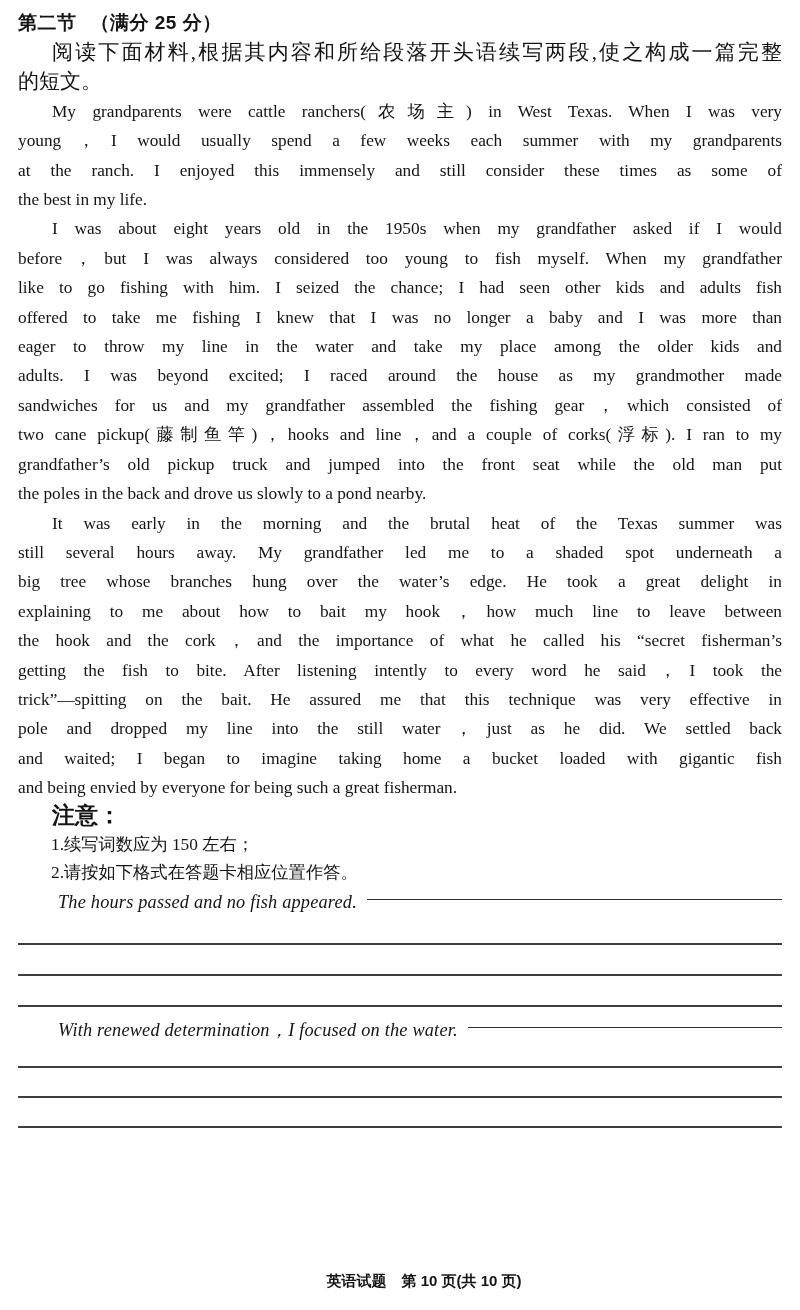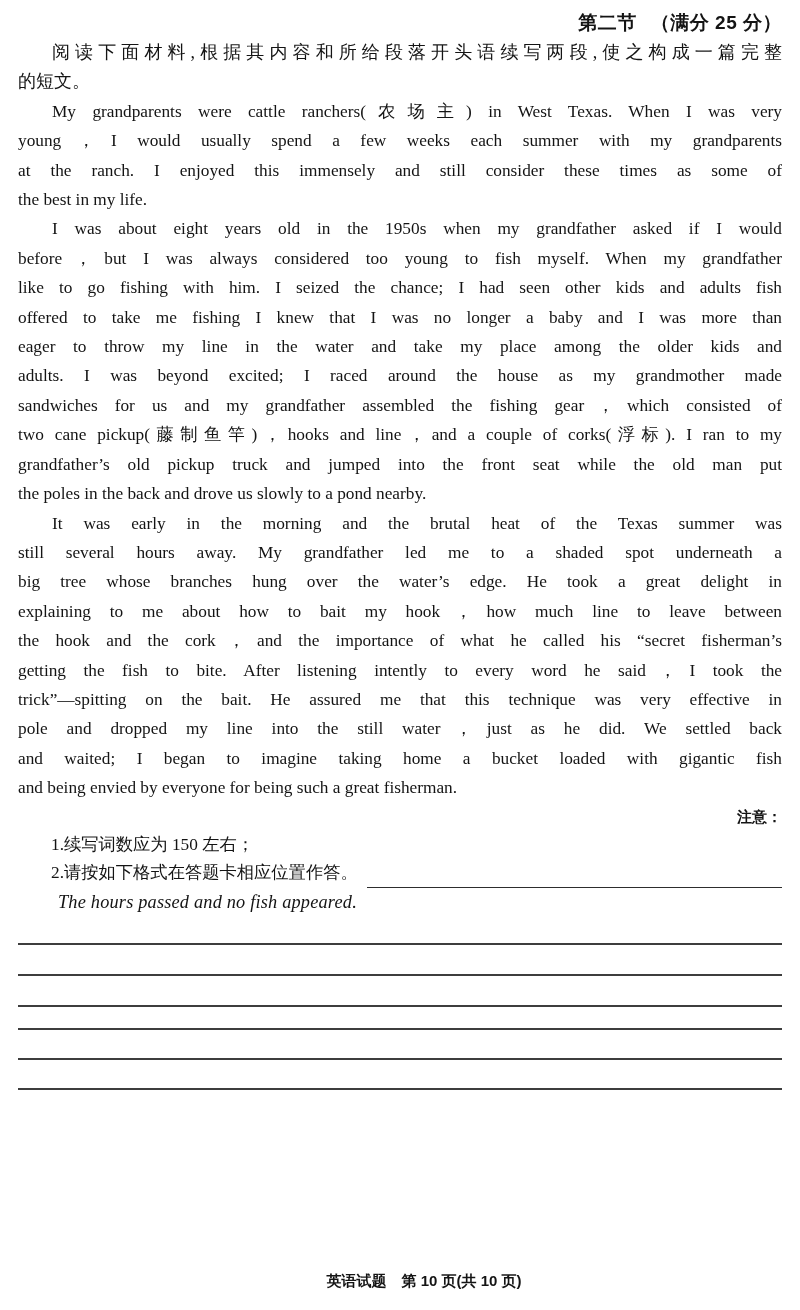--- a/index.html
+++ b/index.html
@@ -1,35 +1,35 @@
 <!DOCTYPE html>
 <html><head>
 <meta charset="utf-8">
 <style>
   html,body{margin:0;padding:0;background:#ffffff;}
   body{width:800px;height:1310px;position:relative;color:#141414;
        font-family:"Liberation Serif", serif;overflow:hidden;}
   .page{box-sizing:border-box;padding:8px 18px 0 18px;position:relative;height:100%;}
 
   .heading-row{font-family:"Liberation Sans", sans-serif;font-weight:bold;
-               font-size:19px;line-height:30px;letter-spacing:.5px;text-align:right;}
+               font-size:19px;line-height:30px;letter-spacing:.5px;}
   .heading-row .score{margin-left:14px;}
 
   
   .bl{font-size:17.3px;line-height:29.4px;}
   .jl{text-align:justify;text-align-last:justify;}
   .ll{text-align:center;text-align-last:left;}
   .ind{text-indent:34px;}
-  .cn{font-size:18px;}
+  .cn{font-size:21px;}
 
-  .note-title{font-family:Liberation Sans, sans-serif;font-weight:bold;
-              font-size:15px;line-height:28px;padding-left:34px;text-align:right;}
+  .note-title{font-family:Liberation Mono, monospace;font-weight:bold;
+              font-size:23px;line-height:28px;padding-left:34px;}
   .note-item{font-size:17.3px;line-height:28px;padding-left:33px;}
 
-  .prompt{display:flex;align-items:flex-start;font-style:italic;font-size:18.3px;
+  .prompt{display:flex;align-items:center;font-style:italic;font-size:18.3px;
           line-height:30px;padding-left:40px;letter-spacing:.2px;}
   .prompt .ptext{white-space:nowrap;}
   .prompt .fill{flex:1;border-bottom:1.8px solid #2d2d2d;margin:0 0 5px 10px;height:0;}
 
   .rule{height:2px;background:#3d3d3d;}
   .r1{margin-top:26px;}
   .r2{margin-top:29px;}
   .r3{margin-top:29px;}
   .p2{margin-top:8px;}
   .r4{margin-top:21px;}
@@ -94,20 +94,24 @@
 
   <div class="prompt">
     <span class="ptext">The hours passed and no fish appeared.</span>
     <span class="fill"></span>
   </div>
 
   <div class="rule r1"></div>
   <div class="rule r2"></div>
   <div class="rule r3"></div>
 
+  <div class="prompt p2">
+    <span class="ptext">With renewed determination，I focused on the water.</span>
+    <span class="fill"></span>
+  </div>
 
   <div class="rule r4"></div>
   <div class="rule r5"></div>
   <div class="rule r6"></div>
 
   <div class="footer">英语试题　第 10 页(共 10 页)</div>
 
 </div>
 
 </body></html>

